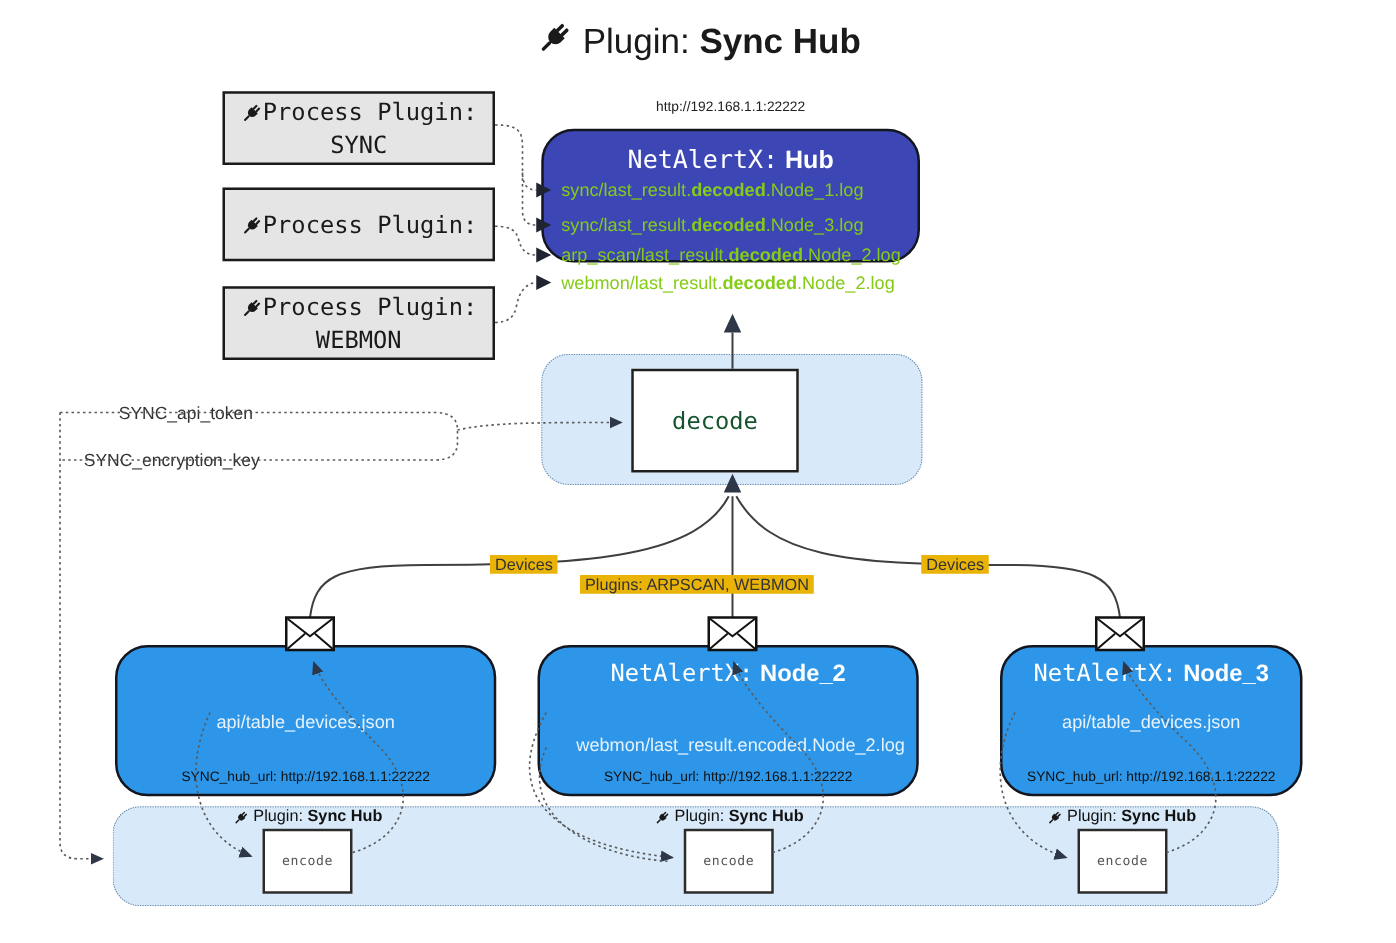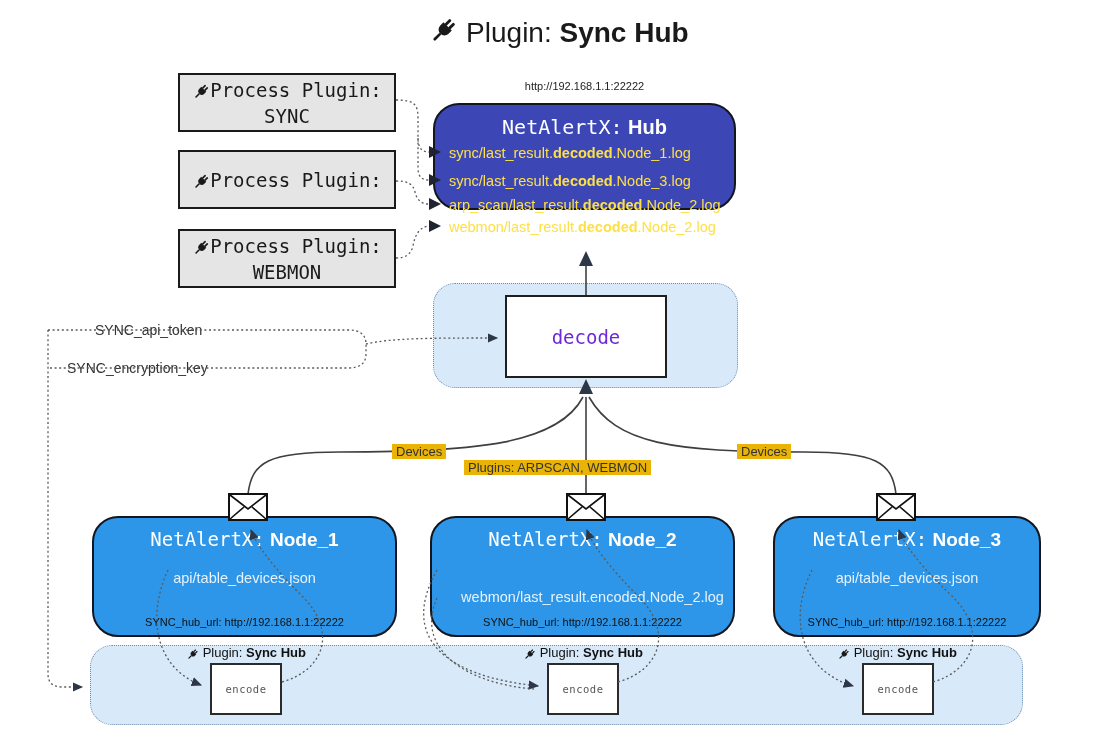--- a/index.html
+++ b/index.html
@@ -12,34 +12,34 @@
   .page-title{left:0;right:0;top:16px;text-align:center;font-size:28px;color:#1a1a1a;}
   .page-title .bold{font-weight:bold;}
   .plug{display:inline-block;vertical-align:-4px;}
 
   
   .hub-url{left:433px;top:80px;width:303px;text-align:center;font-size:11px;color:#222;}
   .hub-box{left:433px;top:103px;width:303px;height:107px;background:#3c47b5;
            border:2px solid #14161f;border-radius:26px;box-sizing:border-box;color:#fff;}
   .hub-title{position:absolute;left:0;right:0;top:10px;text-align:center;font-size:20px;}
   .hub-title .name{font-family:"Liberation Sans",sans-serif;font-weight:bold;}
-  .hub-line{position:absolute;left:14px;font-size:14.5px;color:#fde047;white-space:nowrap;}
+  .hub-line{position:absolute;left:14px;font-size:14.5px;color:#84cc16;white-space:nowrap;}
   .hub-line b{font-weight:bold;}
 
   
   .pbox{left:178px;width:218px;height:59px;background:#e5e5e5;border:2px solid #1a1a1a;
         box-sizing:border-box;text-align:center;font-size:19px;color:#1a1a1a;
         display:flex;flex-direction:column;justify-content:center;line-height:26px;}
   .pbox .row1{white-space:nowrap;}
 
   
   .lcontainer{background:#d8e9f9;border:1.6px dotted #6b8cae;border-radius:22px;box-sizing:border-box;}
-  .decode-box{left:505px;top:295px;width:162px;height:83px;background:#fff;border:2px solid #1f1f1f;
+  .decode-box{left:505px;top:295px;width:134px;height:83px;background:#fff;border:2px solid #1f1f1f;
               box-sizing:border-box;display:flex;align-items:center;justify-content:center;
-              font-size:19px;color:#6d28d9;}
+              font-size:19px;color:#14532d;}
 
   
   .keylabel{font-size:14px;color:#333;background:#fff;padding:0 3px;white-space:nowrap;}
 
   
   .edgelabel{font-size:13px;color:#333;background:#eab308;padding:0 4px;white-space:nowrap;z-index:5;}
 
   
   .node{top:516px;height:121px;background:#2d96e8;border:2px solid #14161f;border-radius:26px;
         box-sizing:border-box;color:#fff;}
@@ -126,30 +126,29 @@
   <div class="abs decode-box mono boxlayer">decode</div>
 
   <div class="abs keylabel" style="left:92px;top:322px;">SYNC_api_token</div>
   <div class="abs keylabel" style="left:64px;top:360px;">SYNC_encryption_key</div>
 
   <div class="abs edgelabel" style="left:392px;top:444px;">Devices</div>
   <div class="abs edgelabel" style="left:464px;top:460px;">Plugins: ARPSCAN, WEBMON</div>
   <div class="abs edgelabel" style="left:737px;top:444px;">Devices</div>
 
   <div class="abs node boxlayer" style="left:92px;width:305px;">
-    <div class="node-title"><span class="mono">NetAlertX:</span> <span class="name">Node_1</span></div>
     <div class="node-file" style="top:52px;">api/table_devices.json</div>
     <div class="node-footer">SYNC_hub_url: http://192.168.1.1:22222</div>
   </div>
   <div class="abs node boxlayer" style="left:430px;width:305px;">
     <div class="node-title"><span class="mono">NetAlertX:</span> <span class="name">Node_2</span></div>
     <div class="node-file" style="top:71px;margin-left:20px;">webmon/last_result.encoded.Node_2.log</div>
     <div class="node-footer">SYNC_hub_url: http://192.168.1.1:22222</div>
   </div>
-  <div class="abs node boxlayer" style="left:773px;width:268px;">
+  <div class="abs node boxlayer" style="left:800px;width:242px;">
     <div class="node-title"><span class="mono">NetAlertX:</span> <span class="name">Node_3</span></div>
     <div class="node-file" style="top:52px;">api/table_devices.json</div>
     <div class="node-footer">SYNC_hub_url: http://192.168.1.1:22222</div>
   </div>
 
   <div class="abs lcontainer boxlayer" style="left:90px;top:645px;width:933px;height:80px;"></div>
 
   <div class="abs encode-label" style="left:166px;">
     <svg class="plug" width="13" height="13" viewBox="0 0 24 24">
         <g transform="rotate(45 12 12)" fill="#1a1a1a">

